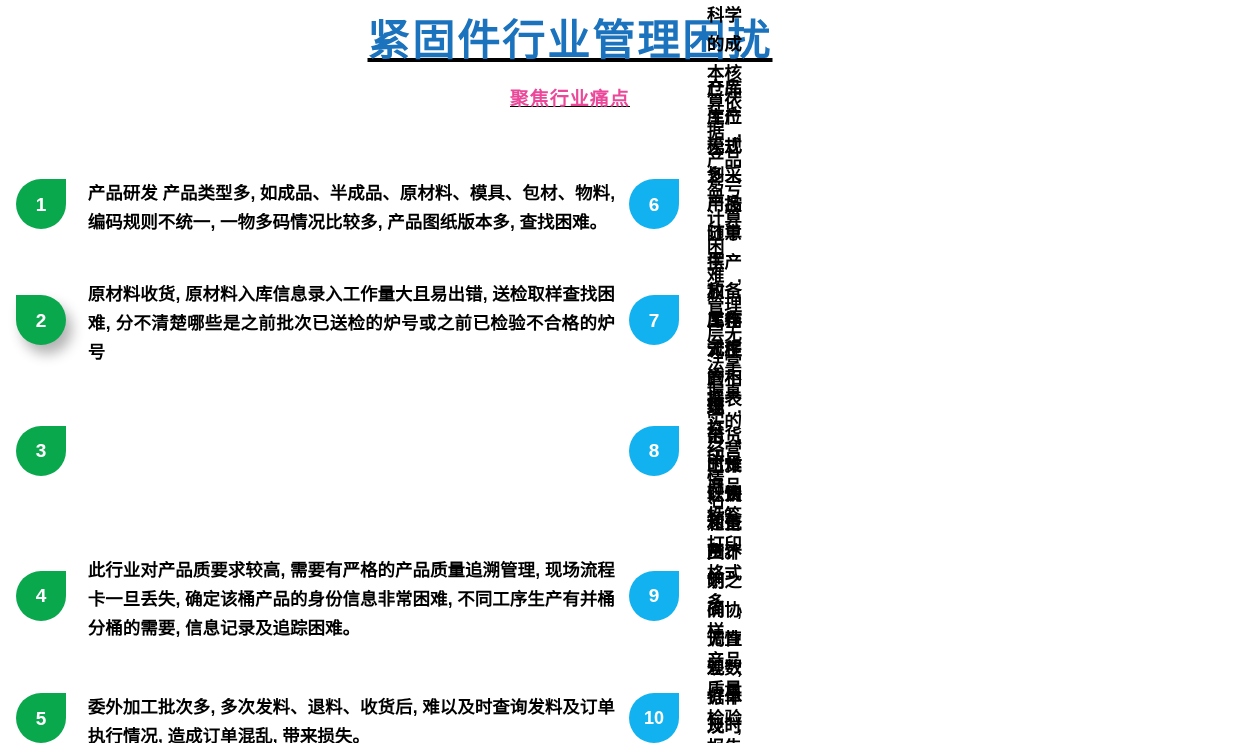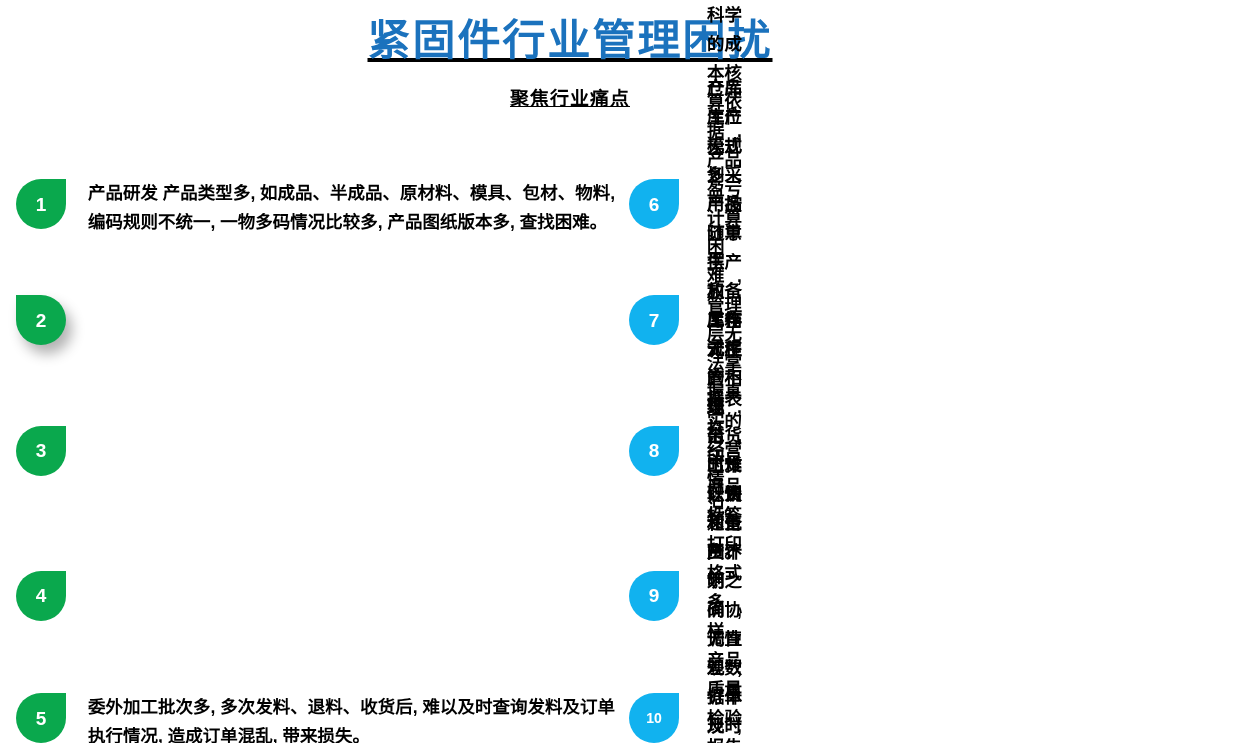--- a/index.html
+++ b/index.html
@@ -38,21 +38,21 @@
     font-weight: bold;
     color: #1b72bd;
     letter-spacing: 2px;
   }
   .page-subtitle {
     margin: 0;
     padding-top: 20px;
     font-size: 19px;
     line-height: 26px;
     font-weight: bold;
-    color: #000000;
+    color: #ec4899;
     letter-spacing: 1px;
   }
 
   
   .columns {
     position: absolute;
     top: 146px;
     left: 0;
     width: 1258px;
     display: flex;
@@ -138,30 +138,32 @@
         <div class="pain-item" style="height: 116px;">
           <div class="badge tr green" style="background: rgb(10, 168, 77);">
             <span class="badge-number">1</span>
           </div>
           <div class="pain-text">产品研发  产品类型多, 如成品、半成品、原材料、模具、包材、物料, 编码规则不统一, 一物多码情况比较多, 产品图纸版本多, 查找困难。</div>
         </div>
         <div class="pain-item" style="height: 116px;">
           <div class="badge tl green shadowed" style="background: rgb(10, 168, 77);">
             <span class="badge-number">2</span>
           </div>
+          <div class="pain-text">原材料收货, 原材料入库信息录入工作量大且易出错, 送检取样查找困难, 分不清楚哪些是之前批次已送检的炉号或之前已检验不合格的炉号</div>
         </div>
         <div class="pain-item" style="height: 145px;">
           <div class="badge tr green" style="background: rgb(10, 168, 77);">
             <span class="badge-number">3</span>
           </div>
         </div>
         <div class="pain-item" style="height: 145px;">
           <div class="badge tr green" style="background: rgb(10, 168, 77);">
             <span class="badge-number">4</span>
           </div>
+          <div class="pain-text">此行业对产品质要求较高, 需要有严格的产品质量追溯管理, 现场流程卡一旦丢失, 确定该桶产品的身份信息非常困难, 不同工序生产有并桶分桶的需要, 信息记录及追踪困难。</div>
         </div>
         <div class="pain-item" style="height: 100px;">
           <div class="badge tr green" style="background: rgb(10, 168, 77);">
             <span class="badge-number">5</span>
           </div>
           <div class="pain-text">委外加工批次多, 多次发料、退料、收货后, 难以及时查询发料及订单执行情况, 造成订单混乱, 带来损失。</div>
         </div>
       </div>
 
     <div class="column column-right" id="col-right">
@@ -184,21 +186,21 @@
           <div class="pain-text">产品生产模式多采用按订单生产和备库存式生产相结合, 出货计划和生产计划之间协调性差, 订单及时出货率低。</div>
         </div>
         <div class="pain-item" style="height: 145px;">
           <div class="badge tr blue" style="background: rgb(17, 178, 239);">
             <span class="badge-number">9</span>
           </div>
           <div class="pain-text">工作流程的不规范, 工作职责和范围不明确, 无直观数据体现, 增加部门沟通难度。</div>
         </div>
         <div class="pain-item" style="height: 100px;">
           <div class="badge tr blue" style="background: rgb(17, 178, 239);">
-            <span class="badge-number" style="font-size: 14px;">10</span>
+            <span class="badge-number" style="font-size: 18px;">10</span>
           </div>
           <div class="pain-text">报表打印、产品标签打印格式多样, 产品质量检验报告取值来源不同, 人工做报表工作效率低。</div>
         </div>
       </div>
 
   </div>
 
 </div>
 
 </body></html>

